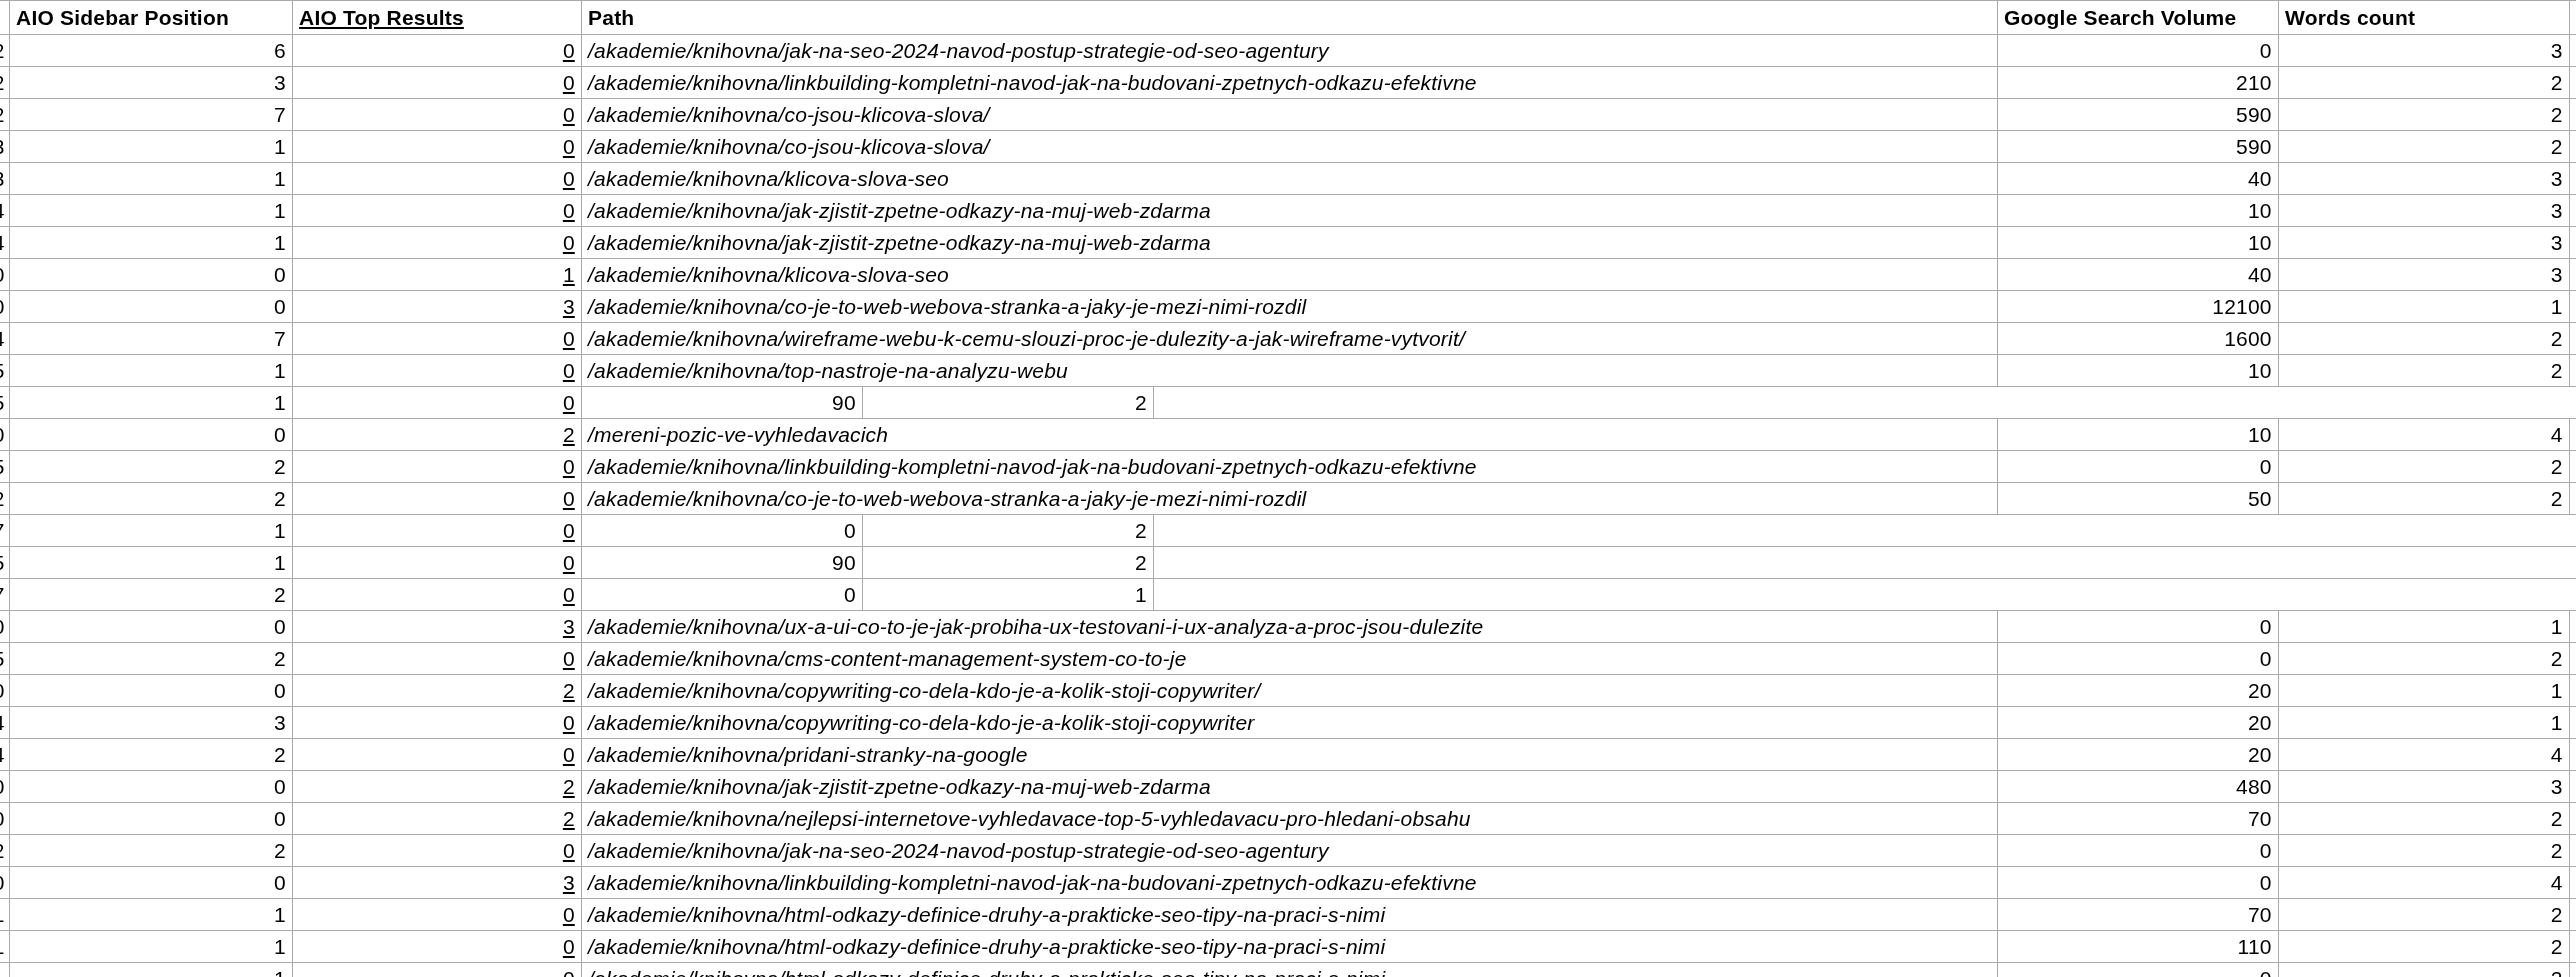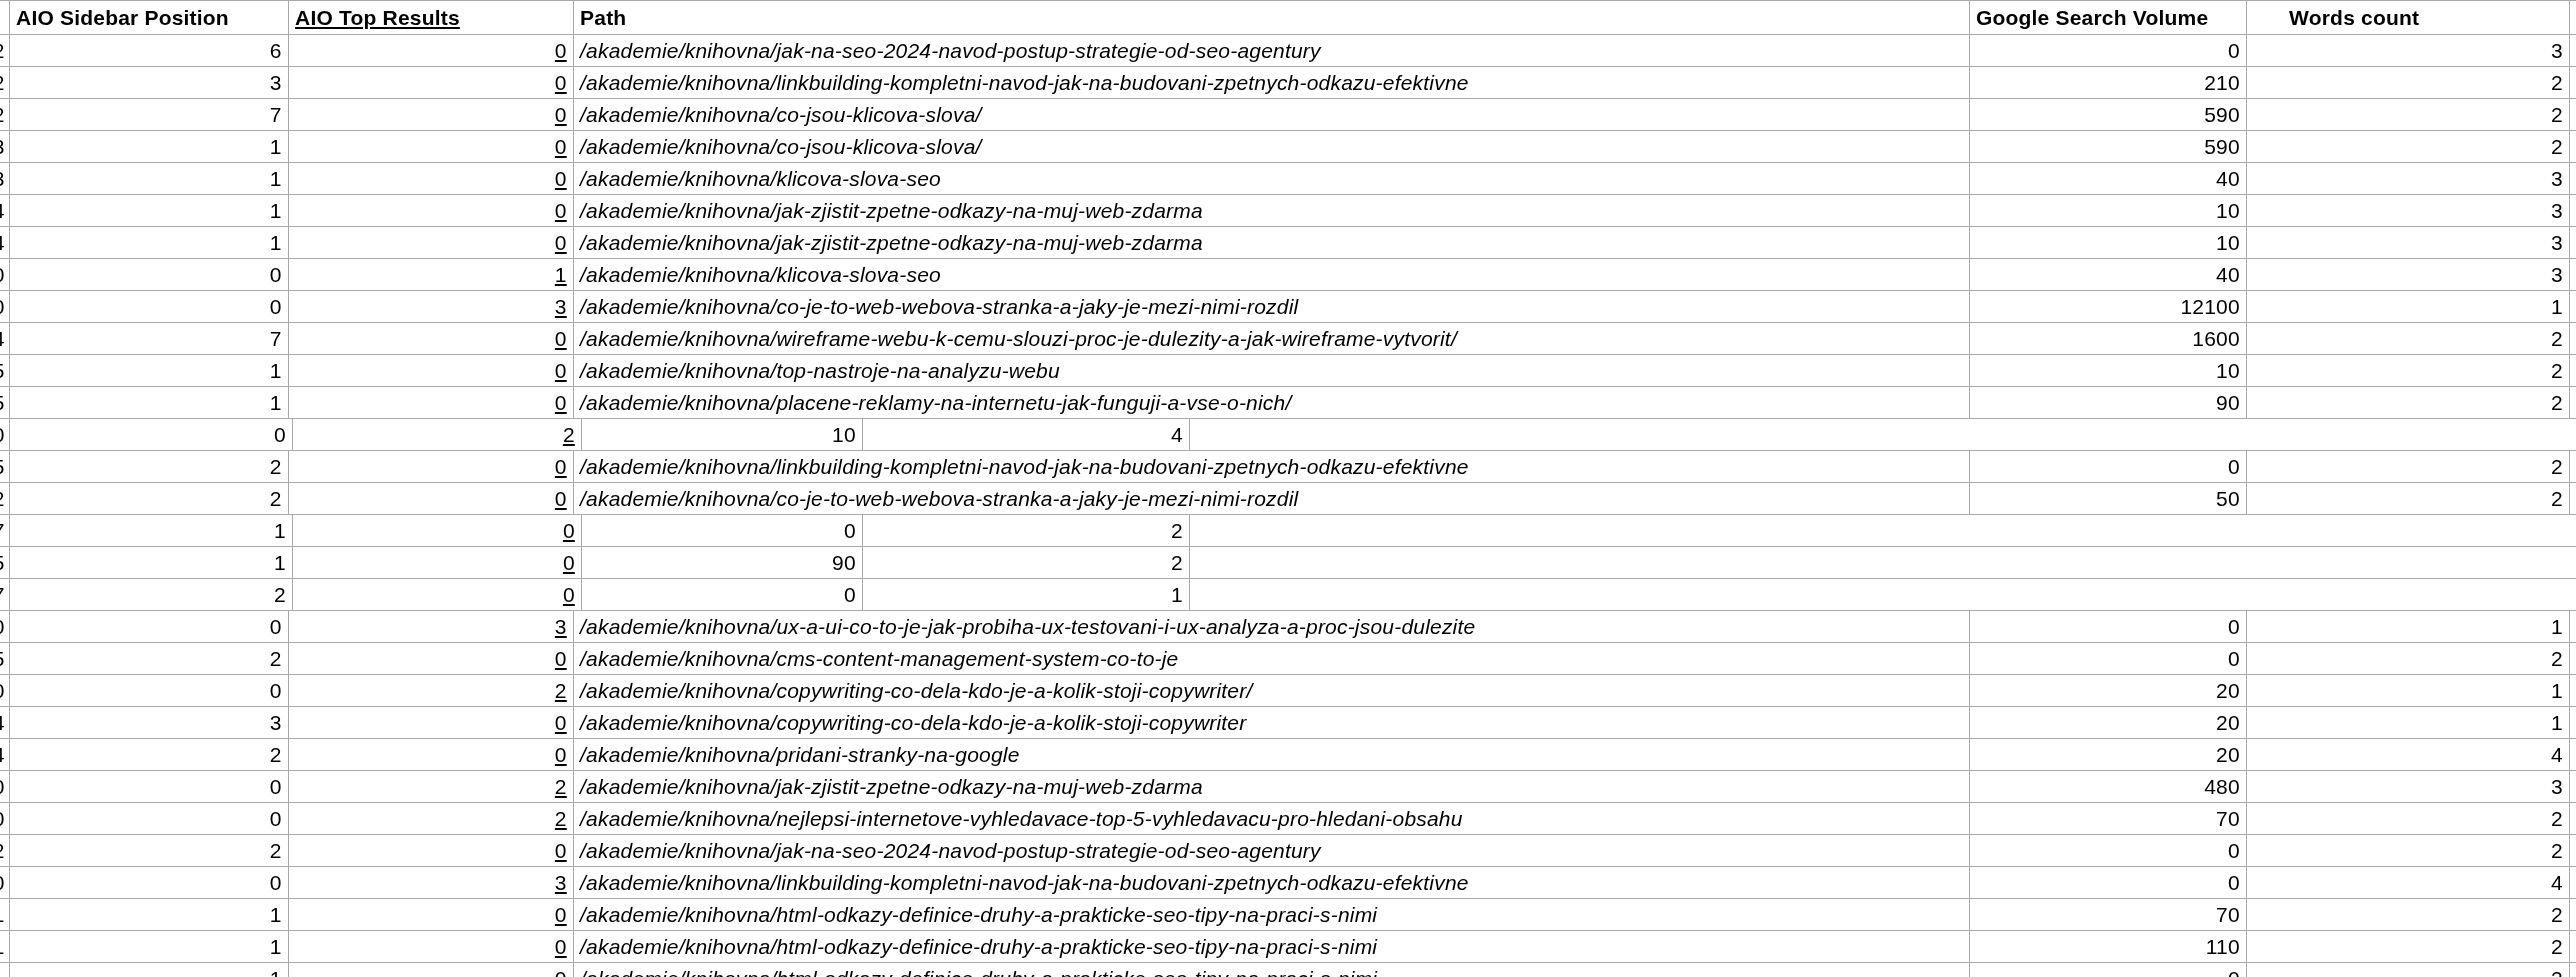--- a/index.html
+++ b/index.html
@@ -46,21 +46,21 @@
     color: #000000;
     white-space: nowrap;
     overflow: hidden;
     letter-spacing: 0.2px;
   }
   .c0 { width: 10.4px;  position: relative; overflow: visible; }
   .c1 { width: 283px; }
   .c2 { width: 289px; text-decoration: underline; }
   .c3 { width: 1416px; }
   .c4 { width: 281px; }
-  .c5 { width: 291px; margin-left: 36px; }
+  .c5 { width: 291px; }
   .c6 { width: 5.7px; border-right: none; }
   .num {
     justify-content: flex-end;
     padding-right: 6.6px;
   }
   .txt {
     justify-content: flex-start;
     padding-left: 5.7px;
     font-style: italic;
   }
@@ -226,32 +226,32 @@
         <div class="cell c5 num">2</div>
         <div class="cell c6"></div>
       </div>
 
       <div class="row">
         <div class="cell c0">
           <span class="frag">5</span>
         </div>
         <div class="cell c1 num">1</div>
         <div class="cell c2 num">0</div>
-        <div class="cell c3 txt">/akademie/knihovna/placene-reklamy-na-internetu-jak-funguji-a-vse-o-nich/</div>
         <div class="cell c4 num">90</div>
         <div class="cell c5 num">2</div>
         <div class="cell c6"></div>
       </div>
 
       <div class="row">
         <div class="cell c0">
           <span class="frag">0</span>
         </div>
         <div class="cell c1 num">0</div>
         <div class="cell c2 num">2</div>
+        <div class="cell c3 txt">/mereni-pozic-ve-vyhledavacich</div>
         <div class="cell c4 num">10</div>
         <div class="cell c5 num">4</div>
         <div class="cell c6"></div>
       </div>
 
       <div class="row">
         <div class="cell c0">
           <span class="frag">5</span>
         </div>
         <div class="cell c1 num">2</div>

